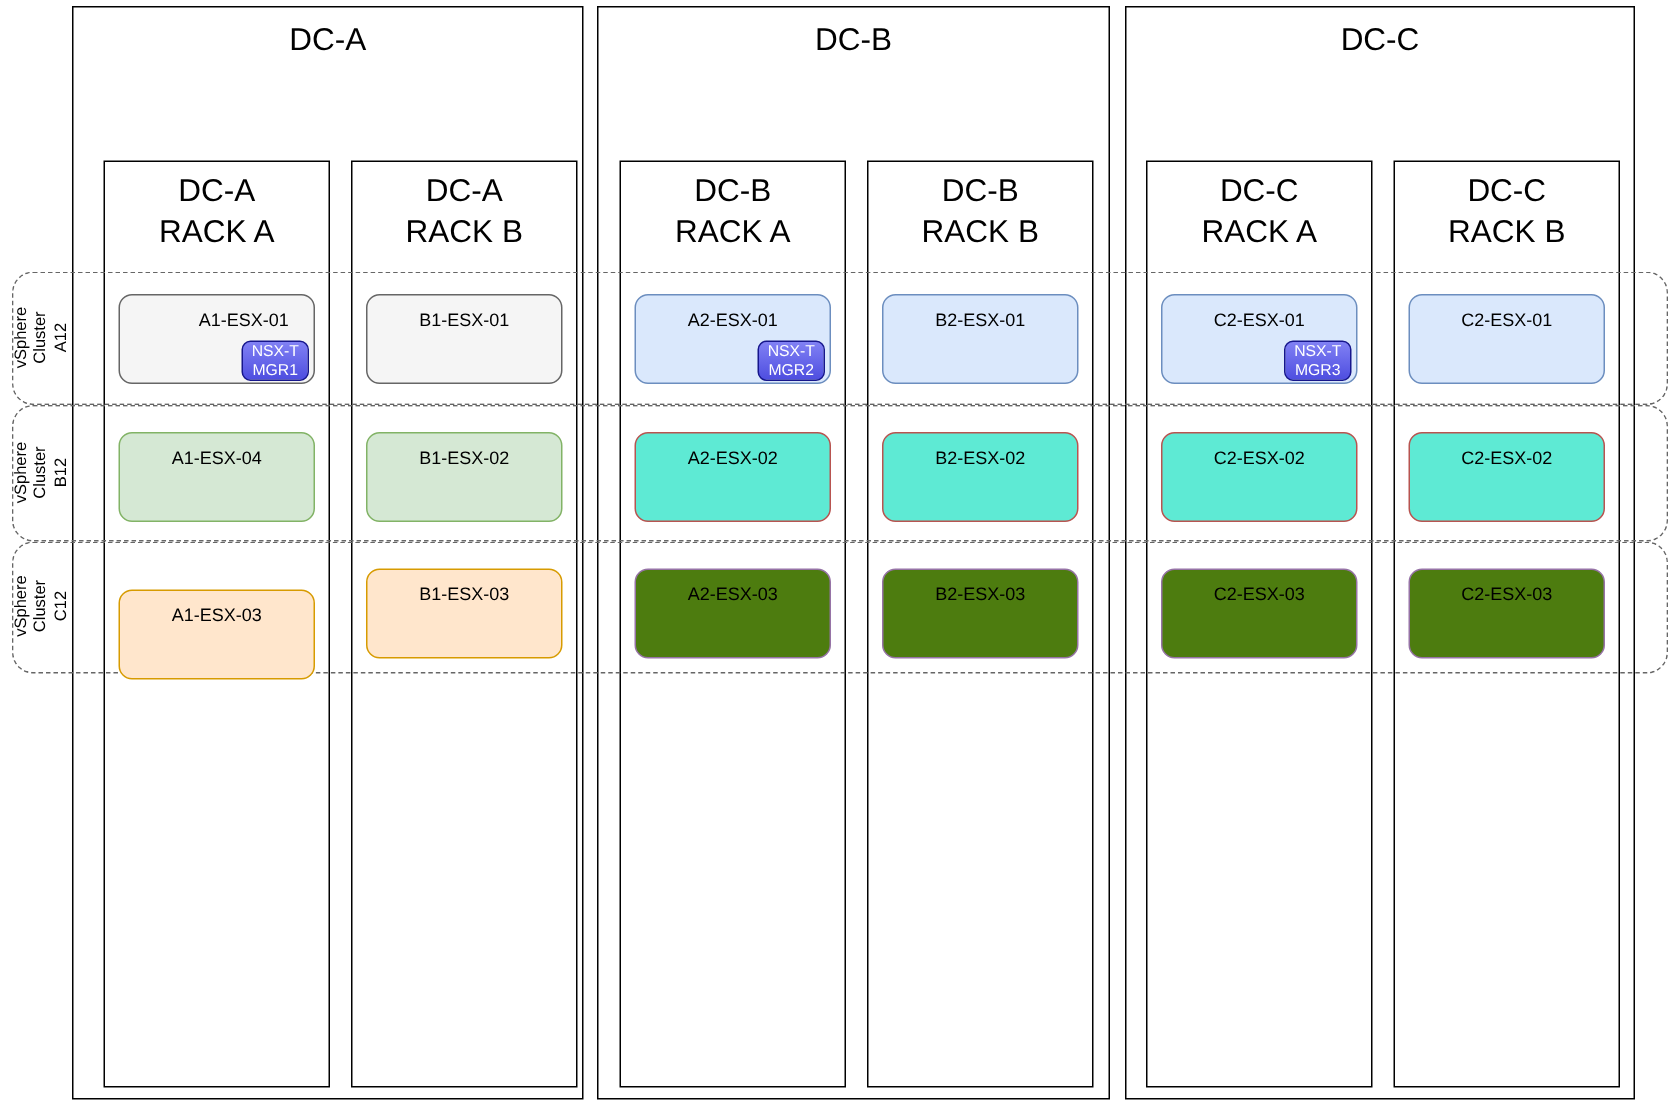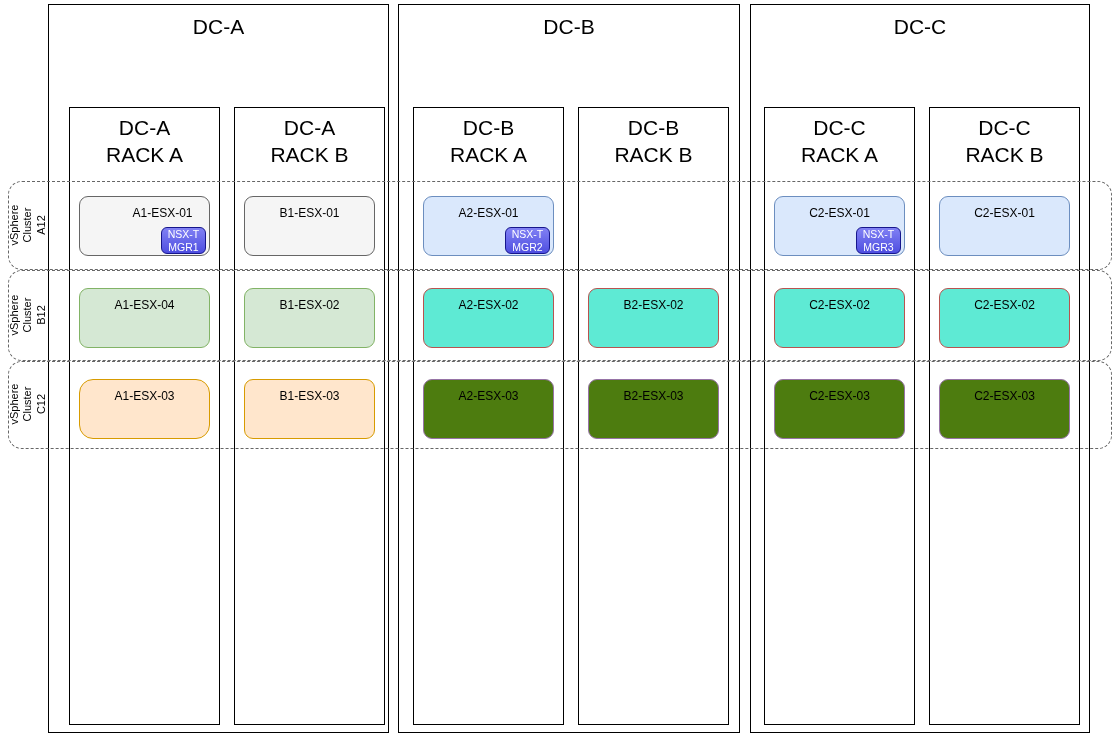--- a/index.html
+++ b/index.html
@@ -98,31 +98,32 @@
   <div class="cluster-label" style="left:-15px; top:294px;">vSphere
 Cluster
 B12</div>
   <div class="cluster-label" style="left:-15px; top:383px;">vSphere
 Cluster
 C12</div>
 
   <div class="host gray" style="left:79px;  top:196px;padding-left:36px;">A1-ESX-01</div>
   <div class="host gray" style="left:244px; top:196px;">B1-ESX-01</div>
   <div class="host blue" style="left:423px; top:196px;">A2-ESX-01</div>
+  <div class="host blue" style="left:588px; top:196px;">B2-ESX-01</div>
   <div class="host blue" style="left:774px; top:196px;">C2-ESX-01</div>
   <div class="host blue" style="left:939px; top:196px;">C2-ESX-01</div>
 
   <div class="host green" style="left:79px;  top:288px;">A1-ESX-04</div>
   <div class="host green" style="left:244px; top:288px;">B1-ESX-02</div>
   <div class="host red" style="left:423px; top:288px;">A2-ESX-02</div>
   <div class="host red" style="left:588px; top:288px;">B2-ESX-02</div>
   <div class="host red" style="left:774px; top:288px;">C2-ESX-02</div>
   <div class="host red" style="left:939px; top:288px;">C2-ESX-02</div>
 
-  <div class="host orange" style="left:79px;  top:379px;border-radius:14px;">A1-ESX-03</div>
+  <div class="host orange" style="left:79px;  top:393px;">A1-ESX-03</div>
   <div class="host orange" style="left:244px; top:379px;">B1-ESX-03</div>
   <div class="host purple" style="left:423px; top:379px;">A2-ESX-03</div>
   <div class="host purple" style="left:588px; top:379px;">B2-ESX-03</div>
   <div class="host purple" style="left:774px; top:379px;">C2-ESX-03</div>
   <div class="host purple" style="left:939px; top:379px;">C2-ESX-03</div>
 
   <div class="badge" style="left:125px; top:227px;">NSX-T
 MGR1</div>
   <div class="badge" style="left:469px; top:227px;">NSX-T
 MGR2</div>

